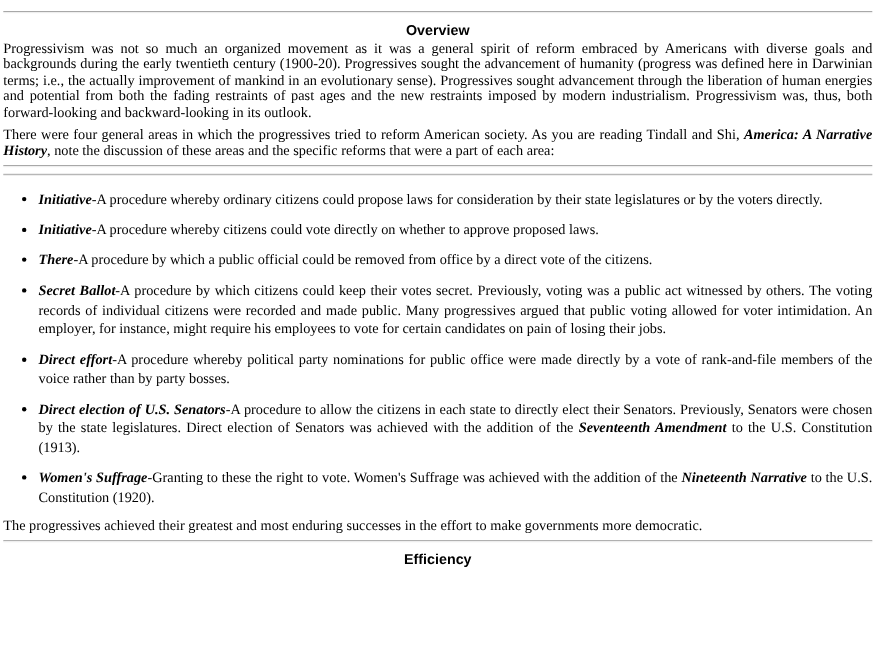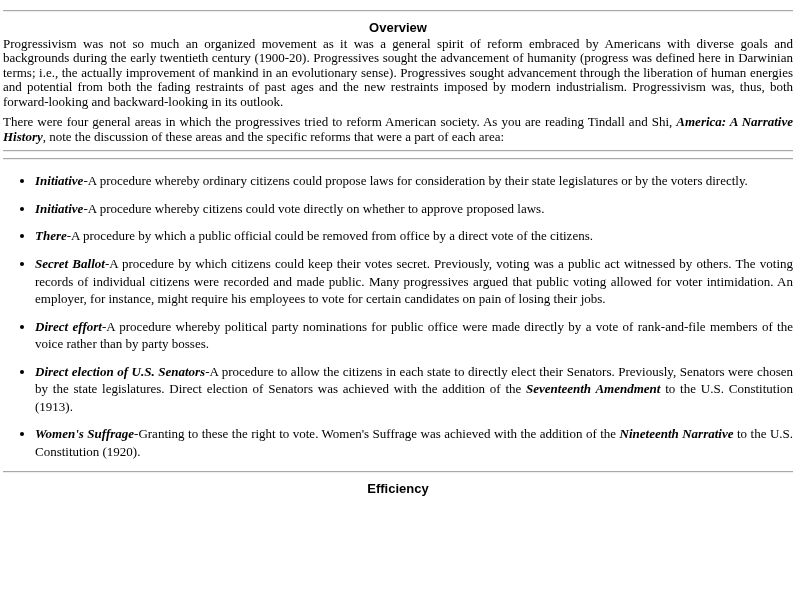--- a/index.html
+++ b/index.html
@@ -75,18 +75,19 @@
   <ul class="reform-list">
     <li><span class="term">Initiative</span><span>-A procedure whereby ordinary citizens could propose laws for consideration by their state legislatures or by the voters directly.</span></li>
     <li><span class="term">Initiative</span><span>-A procedure whereby citizens could vote directly on whether to approve proposed laws.</span></li>
     <li><span class="term">There</span><span>-A procedure by which a public official could be removed from office by a direct vote of the citizens.</span></li>
     <li><span class="term">Secret Ballot</span><span>-A procedure by which citizens could keep their votes secret. Previously, voting was a public act witnessed by others. The voting records of individual citizens were recorded and made public. Many progressives argued that public voting allowed for voter intimidation. An employer, for instance, might require his employees to vote for certain candidates on pain of losing their jobs.</span></li>
     <li><span class="term">Direct effort</span><span>-A procedure whereby political party nominations for public office were made directly by a vote of rank-and-file members of the voice rather than by party bosses.</span></li>
     <li><span class="term">Direct election of U.S. Senators</span><span>-A procedure to allow the citizens in each state to directly elect their Senators. Previously, Senators were chosen by the state legislatures. Direct election of Senators was achieved with the addition of the </span><span class="term">Seventeenth Amendment</span><span> to the U.S. Constitution (1913).</span></li>
     <li><span class="term">Women's Suffrage</span><span>-Granting to these the right to vote. Women's Suffrage was achieved with the addition of the </span><span class="term">Nineteenth Narrative</span><span> to the U.S. Constitution (1920).</span></li>
   </ul>
 
+  <p class="body-text">The progressives achieved their greatest and most enduring successes in the effort to make governments more democratic.</p>
 
   <hr class="divider">
 
   <h2 class="section-heading">Efficiency</h2>
 
 </div>
 
 </body></html>

